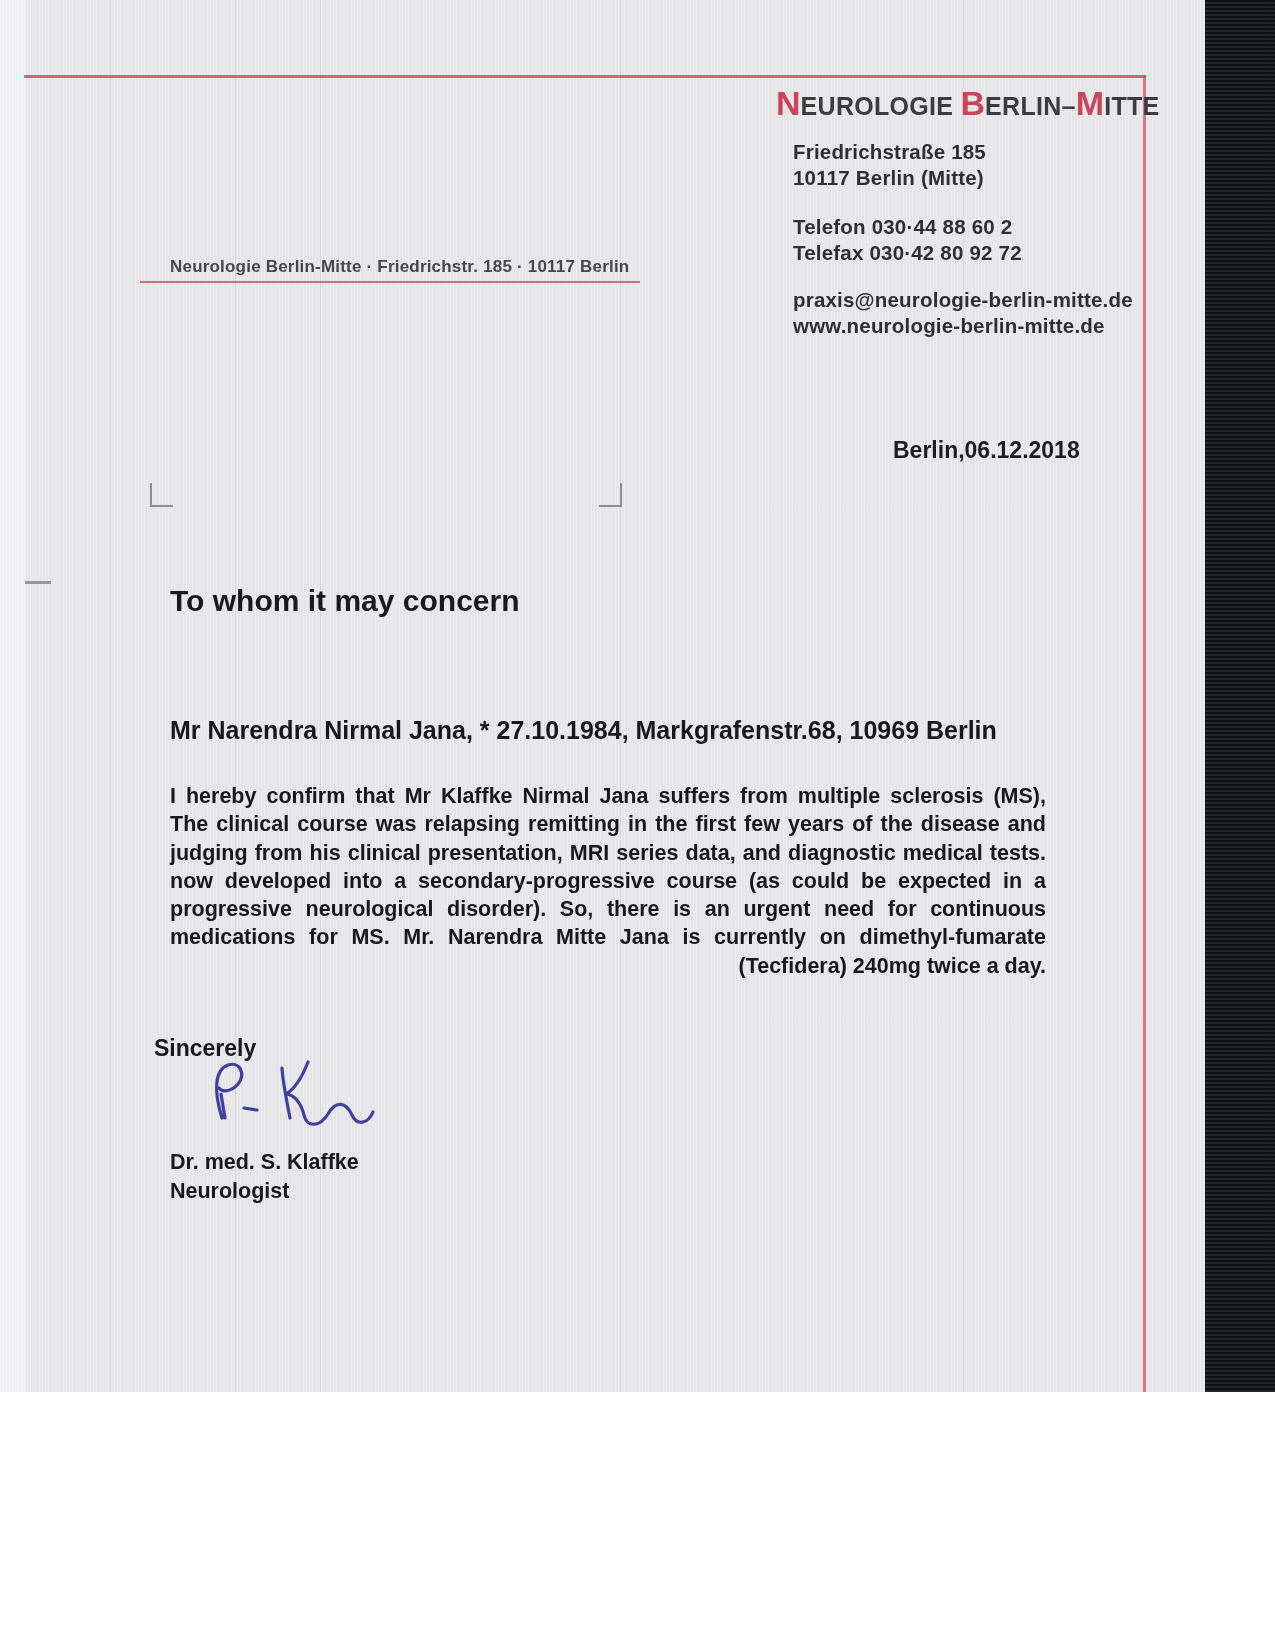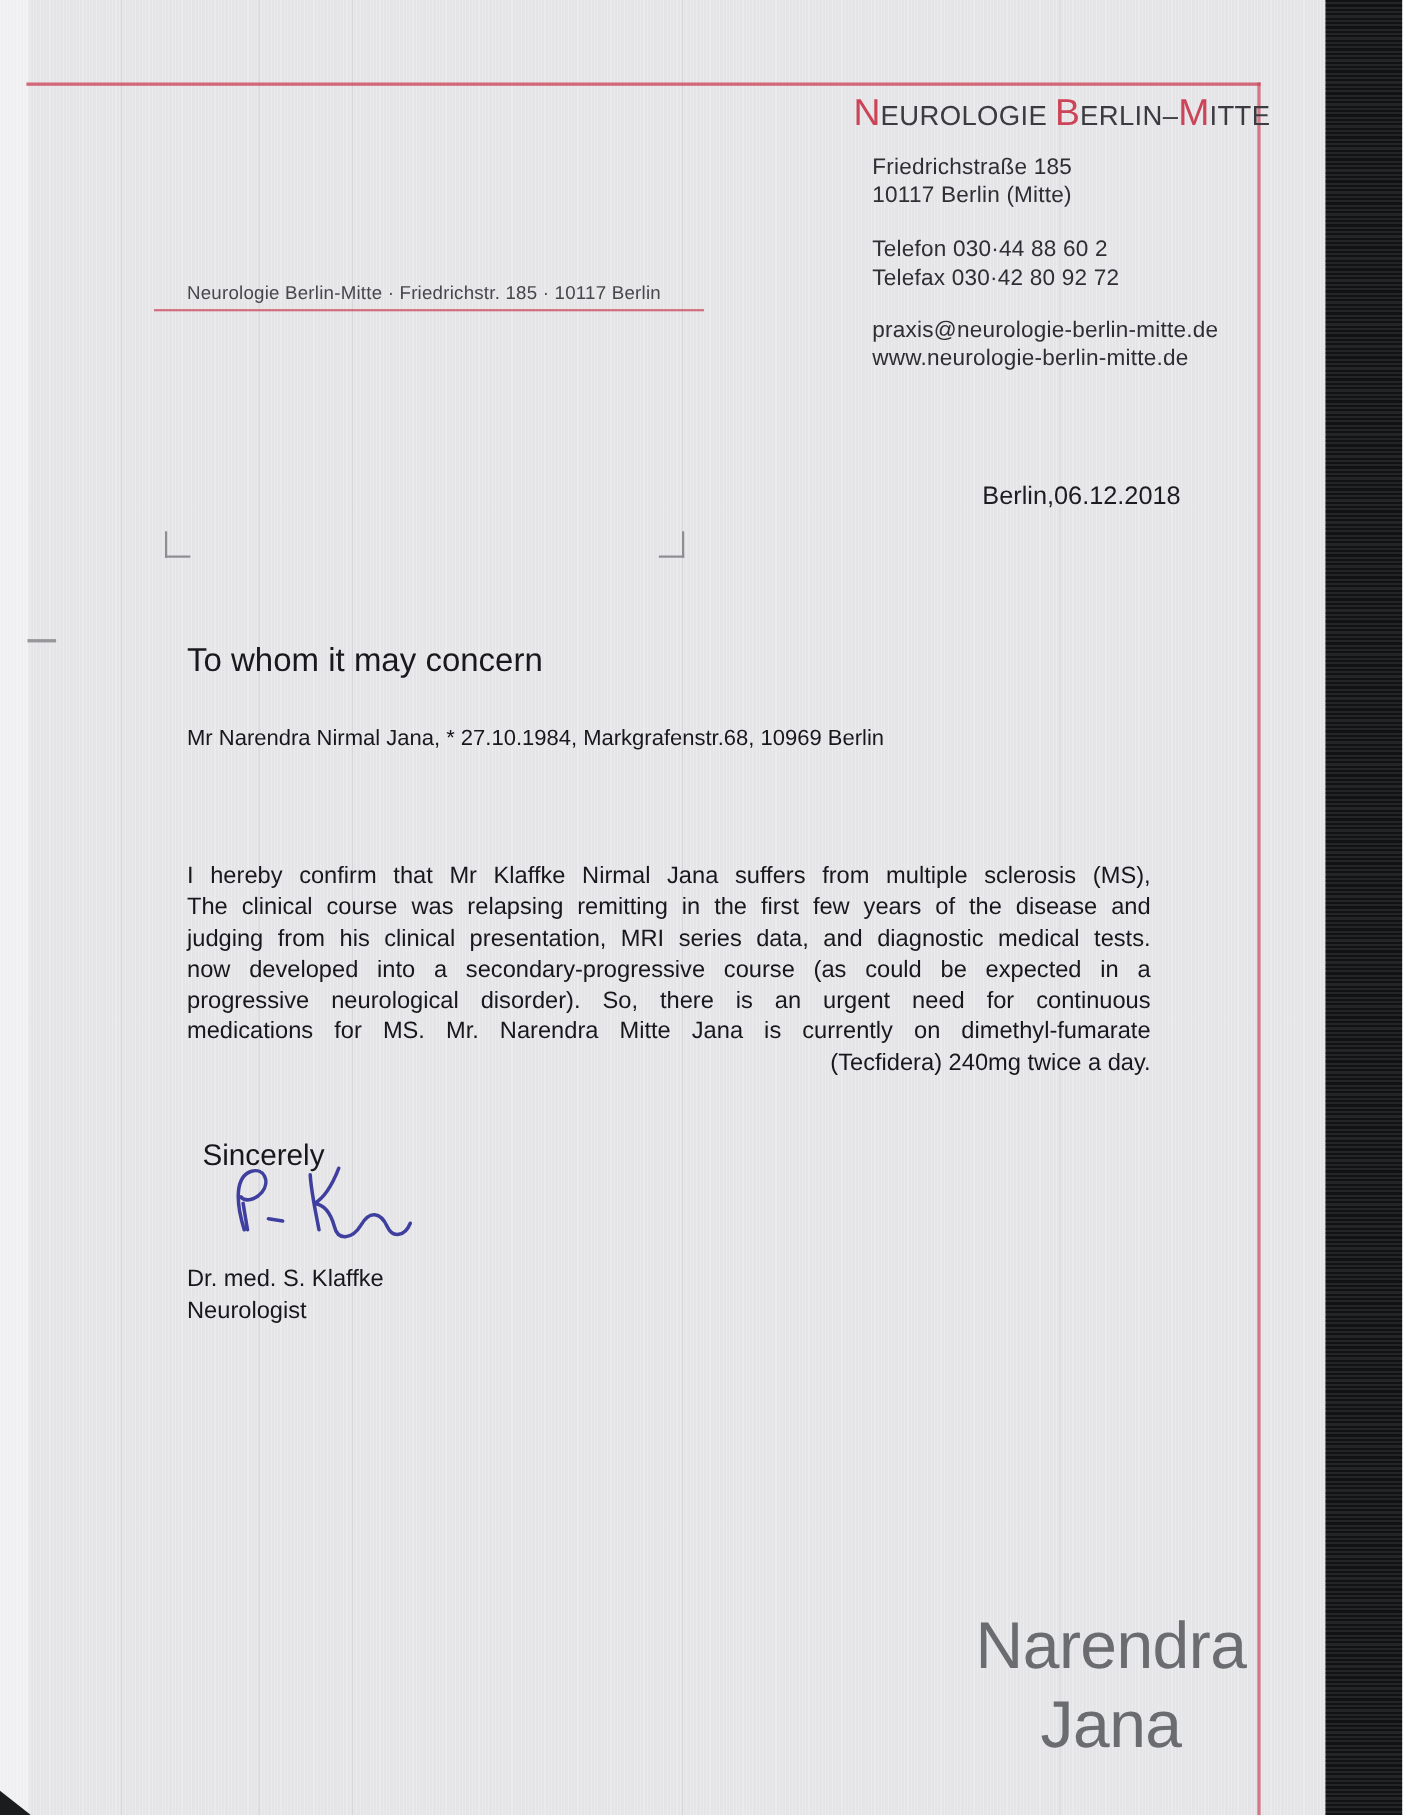--- a/index.html
+++ b/index.html
@@ -7,25 +7,26 @@
     --title-gray:#3b3b40;
     --body-text:#17171c;
     --watermark-gray:#6a6c70;
     --signature-blue:#3e3f9f;
     --paper:#e7e7e9;
     --scanner-black:#1a1c1e;
   }
   html,body{margin:0;padding:0;}
   .page{
     position:relative;
-    width:1275px;height:1650px;
+    width:1275px;height:1392px;
     background-color:var(--paper);
     overflow:hidden;
     font-family:"Liberation Sans","DejaVu Sans",sans-serif;
     color:var(--body-text);
+    font-weight:bold;
   }
   .page::before{ 
     content:"";position:absolute;inset:0;
     background:repeating-linear-gradient(90deg,
       rgba(255,255,255,.16) 0 1px,
       rgba(40,40,50,.012) 1px 3px);
     pointer-events:none;
   }
   .scanline{position:absolute;top:0;width:1px;height:100%;background:rgba(90,90,105,.10);}
   .left-light-strip{position:absolute;left:0;top:0;width:26px;height:100%;background:rgba(250,250,251,.55);}
@@ -55,27 +56,27 @@
 
   .date-line{position:absolute;left:893px;top:437px;font-size:23px;color:#1c1c21;}
 
   .fold-mark-left{position:absolute;left:150px;top:483px;width:21px;height:22px;
     border-left:2px solid #8d8d92;border-bottom:2px solid #8d8d92;}
   .fold-mark-right{position:absolute;left:599px;top:483px;width:21px;height:22px;
     border-right:2px solid #8d8d92;border-bottom:2px solid #8d8d92;}
   .margin-dash{position:absolute;left:25px;top:581px;width:26px;height:3px;background:#97979b;}
 
   .salutation{position:absolute;left:170px;top:584px;font-size:30px;color:#18181d;}
-  .patient-line{position:absolute;left:170px;top:660px;font-size:20px;color:var(--body-text);}
+  .patient-line{position:absolute;left:170px;top:716px;font-size:25px;color:var(--body-text);}
 
   .body-block{position:absolute;left:170px;top:782px;width:876px;font-size:21.5px;line-height:28.3px;color:var(--body-text);}
   .body-line{text-align:justify;text-align-last:justify;}
   .body-line.last{text-align:right;text-align-last:auto;}
 
-  .closing{position:absolute;left:184px;top:1035px;font-size:27px;color:var(--body-text);}
+  .closing{position:absolute;left:154px;top:1035px;font-size:23px;color:var(--body-text);}
   .signature-svg{position:absolute;left:196px;top:1052px;width:200px;height:100px;}
   .signer-block{position:absolute;left:170px;top:1148px;font-size:21.5px;line-height:29px;color:var(--body-text);}
 
   .watermark{position:absolute;left:855px;top:1460px;width:310px;text-align:center;
     font-size:60px;line-height:72px;color:var(--watermark-gray);letter-spacing:-.5px;}
 </style>
 </head>
 <body>
 
 <div class="page">

